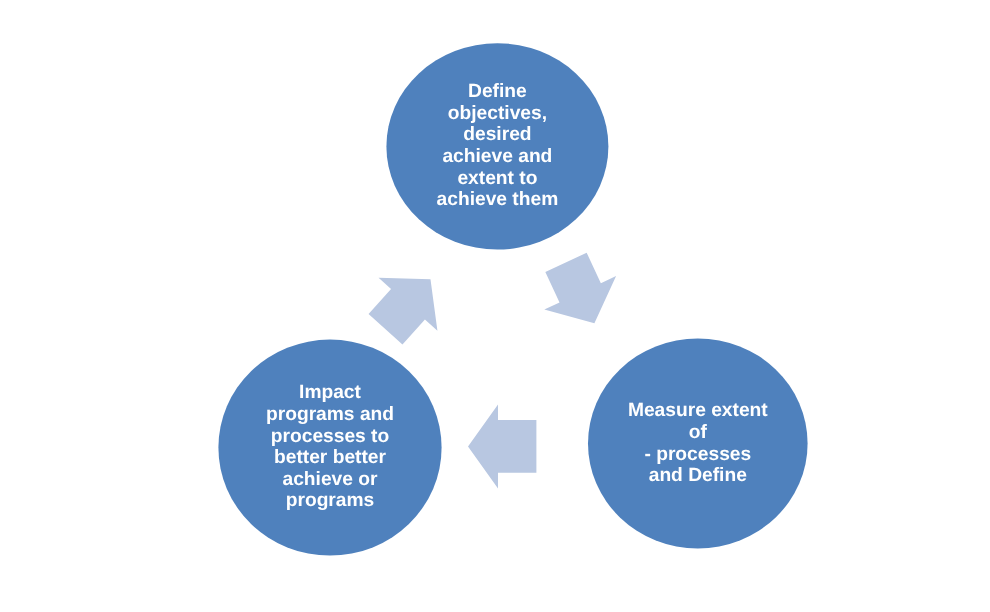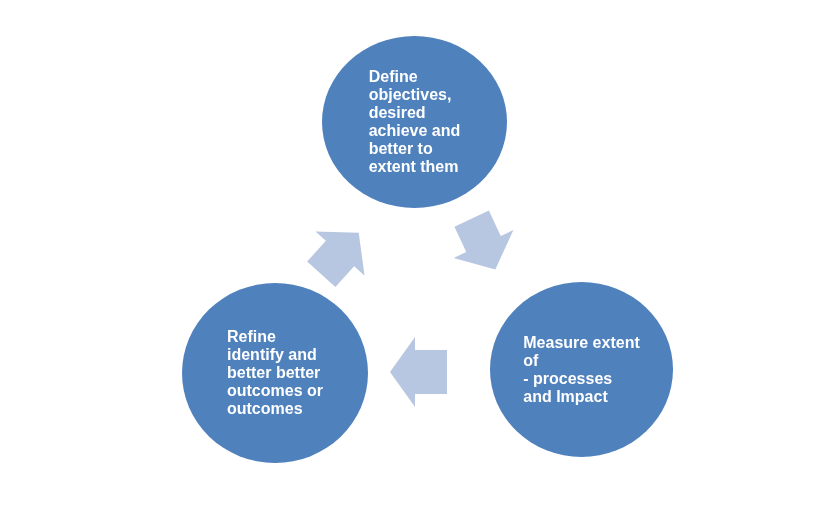--- a/index.html
+++ b/index.html
@@ -16,21 +16,21 @@
     left: 0; top: 0;
     width: 825px; height: 510px;
   }
   .node {
     position: absolute;
     border-radius: 50%;
     background: #4f81bd;
     display: flex;
     align-items: center;
     justify-content: center;
-    text-align: left;
+    text-align: center;
     color: #ffffff;
     font-weight: bold;
     font-size: 16px;
     line-height: 18px;
   }
   .node-define  { left: 322px; top: 36px;  width: 185px; height: 172px; }
   .node-measure { left: 490px; top: 282px; width: 183px; height: 175px; }
   .node-refine  { left: 182px; top: 283px; width: 186px; height: 180px; }
   .node-text { padding: 0 8px; }
   .text-line { white-space: nowrap; }
@@ -52,37 +52,38 @@
       <polygon points="28,0 0,33 0,19 -28,19 -28,-19 0,-19 0,-33" fill="#b8c7e1"></polygon>
     </g>
   </svg>
 
   <div class="node node-define">
     <div class="node-text">
       <div class="text-line">Define</div>
       <div class="text-line">objectives,</div>
       <div class="text-line">desired</div>
       <div class="text-line">achieve and</div>
-      <div class="text-line">better to</div>
-      <div class="text-line">extent them</div>
+      <div class="text-line">extent to</div>
+      <div class="text-line">achieve them</div>
     </div>
   </div>
 
   <div class="node node-measure">
     <div class="node-text">
       <div class="text-line">Measure extent</div>
       <div class="text-line">of</div>
       <div class="text-line">- processes</div>
-      <div class="text-line">and Impact</div>
+      <div class="text-line">and Define</div>
     </div>
   </div>
 
   <div class="node node-refine">
     <div class="node-text">
-      <div class="text-line">Refine</div>
-      <div class="text-line">identify and</div>
+      <div class="text-line">Impact</div>
+      <div class="text-line">programs and</div>
+      <div class="text-line">processes to</div>
       <div class="text-line">better better</div>
-      <div class="text-line">outcomes or</div>
-      <div class="text-line">outcomes</div>
+      <div class="text-line">achieve or</div>
+      <div class="text-line">programs</div>
     </div>
   </div>
 
 </div>
 
 </body></html>

